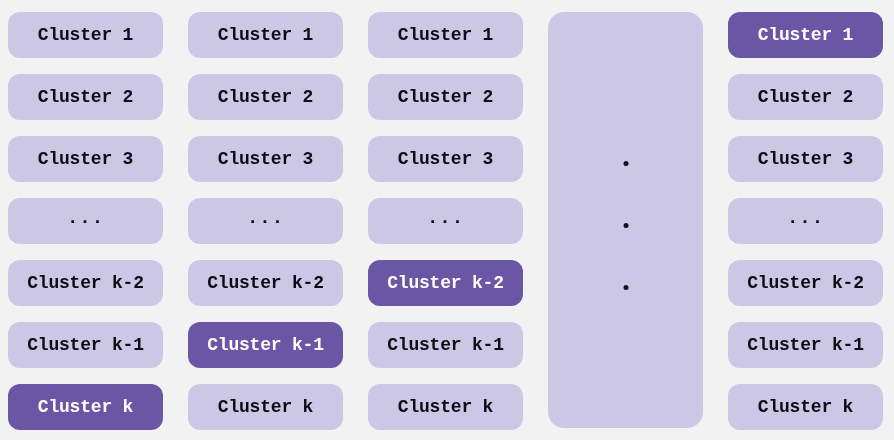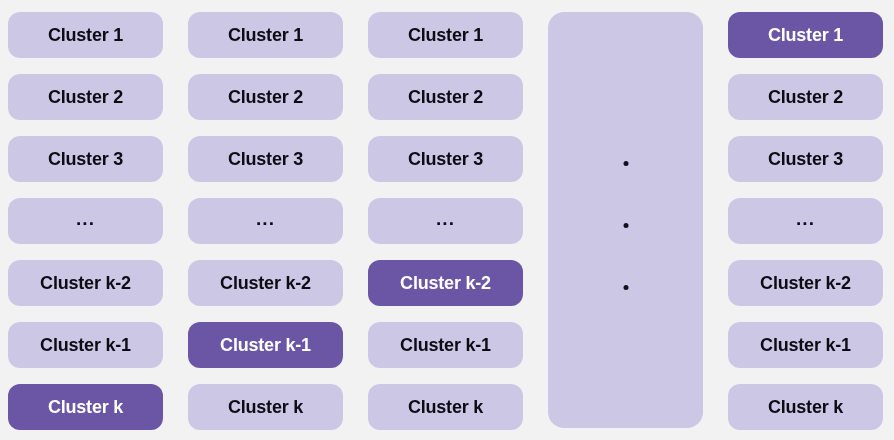--- a/index.html
+++ b/index.html
@@ -24,20 +24,21 @@
     padding: 12px 8px 12px 8px;
     gap: 25px;
     background: #f3f2f2;
   }
   .column {
     display: flex;
     flex-direction: column;
     gap: 16px;
     width: 155px;
     flex: 0 0 155px;
+    font-family: Liberation Mono, monospace;
   }
   .pill {
     height: 46px;
     border-radius: 12px;
     background: #cdc7e6;
     color: #0d0b14;
     display: flex;
     align-items: center;
     justify-content: center;
     font-size: 18px;

